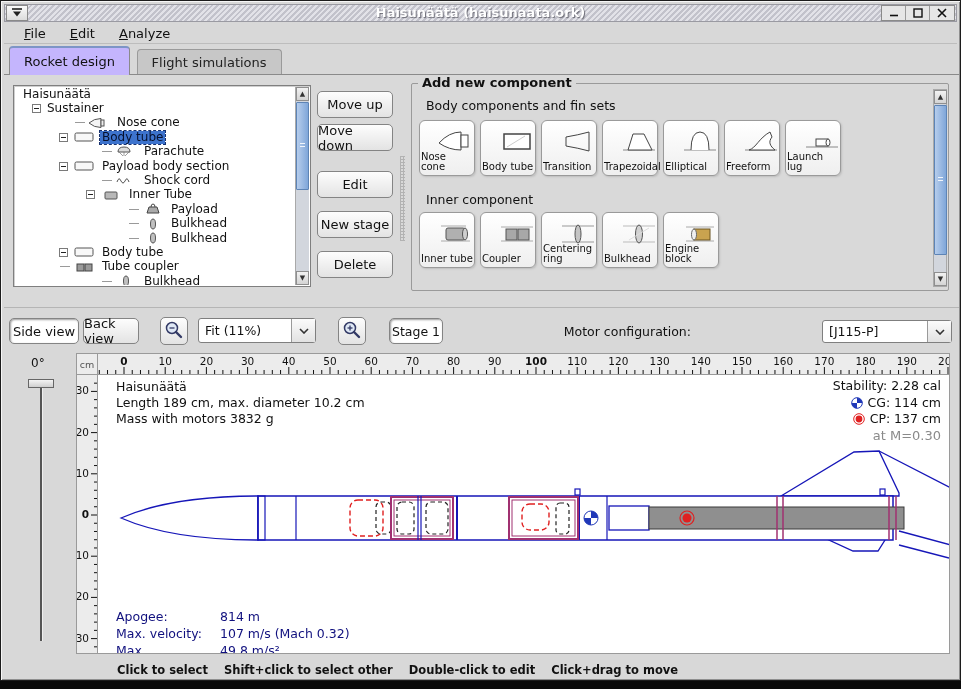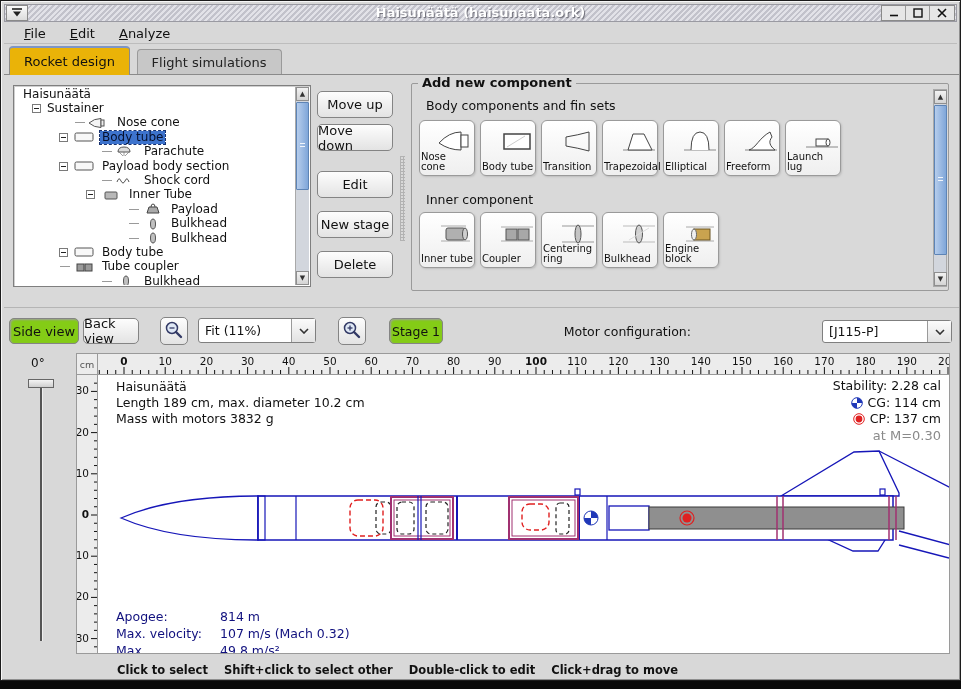--- a/index.html
+++ b/index.html
@@ -20,21 +20,21 @@
     border-right:1px solid #9a9a9a;font-size:11px;color:#111;}
   .win-ctrl:last-child{border-right:none;}
   
   .menubar{position:absolute;left:3px;top:22px;right:3px;height:21px;display:flex;align-items:center;
     padding-left:10px;gap:4px;border-bottom:1px solid #bdbdbd;}
   .menu-item{padding:2px 10px;font-size:13px;color:#111;}
   .menu-item u{text-decoration:underline;}
   
   .tabstrip{position:absolute;left:3px;top:44px;right:3px;height:30px;}
   .tab{position:absolute;bottom:0;font-size:13px;color:#111;padding:0 14px;display:flex;align-items:center;}
-  .tab.active{height:29px;background:#eab308;border:1px solid #8a8a8a;border-bottom:none;
+  .tab.active{height:29px;background:#c4b5fd;border:1px solid #8a8a8a;border-bottom:none;
     border-radius:4px 4px 0 0;border-top:2px solid #7d95c6;z-index:3;}
   .tab.inactive{height:26px;background:#c7c7c7;border:1px solid #9a9a9a;border-bottom:none;
     border-radius:4px 4px 0 0;color:#222;}
   .content-panel{position:absolute;left:3px;top:73px;width:955px;height:233px;background:#d9d9d9;
     border-top:1px solid #8a8a8a;}
   
   .tree-panel{position:absolute;left:12px;top:84px;width:298px;height:202px;background:#fff;
     border:1px solid #7f7f7f;box-shadow:inset 1px 1px 0 #cfcfcf;overflow:hidden;}
   .tree-rows{position:absolute;left:1px;top:1px;right:15px;bottom:1px;overflow:hidden;}
   .tree-row{height:14.4px;display:flex;align-items:center;font-size:12px;color:#111;white-space:nowrap;}
@@ -48,21 +48,21 @@
   .sb-arrow{position:absolute;left:0;width:13px;height:14px;background:linear-gradient(#f2f2f2,#d4d4d4);
     border:1px solid #8f8f8f;display:flex;align-items:center;justify-content:center;font-size:7px;color:#333;}
   .sb-thumb{position:absolute;left:0;width:13px;background:linear-gradient(90deg,#b6cdec,#7fa6d9);
     border:1px solid #5d84b6;border-radius:1px;}
   .sb-grip{position:absolute;left:3px;right:3px;top:50%;margin-top:-3px;height:6px;
     background:repeating-linear-gradient(#f0f5fb 0 1px,transparent 1px 3px);}
   
   .btn{position:absolute;background:linear-gradient(#fdfdfd,#e3e3e3);border:1px solid #848484;
     border-radius:5px;font-size:13px;color:#111;display:flex;align-items:center;justify-content:center;
     font-family:inherit;}
-  .btn.pressed{background:#84cc16;box-shadow:inset 1px 1px 2px #9e9e9e;}
+  .btn.pressed{background:#ffffff;box-shadow:inset 1px 1px 2px #9e9e9e;}
   .splitter-dots{position:absolute;left:399px;top:155px;width:5px;height:85px;
     background:repeating-linear-gradient(#a9a9a9 0 1px,transparent 1px 3px),
                repeating-linear-gradient(90deg,#a9a9a9 0 1px,transparent 1px 3px);opacity:.8;}
   
   .groupbox{position:absolute;left:410px;top:82px;width:538px;height:208px;border:1px solid #9a9a9a;border-radius:2px;}
   .groupbox-title{position:absolute;left:6px;top:-9px;background:#d9d9d9;padding:0 4px;font-size:13px;font-weight:bold;color:#111;}
   .group-label{position:absolute;font-size:12.5px;color:#111;}
   .comp-btn{position:absolute;width:56px;height:56px;background:linear-gradient(#ffffff,#efefef);
     border:1px solid #9a9a9a;border-radius:6px;box-shadow:1px 1px 2px #bdbdbd;}
   .comp-btn svg{position:absolute;left:8px;top:3px;width:40px;height:28px;}

